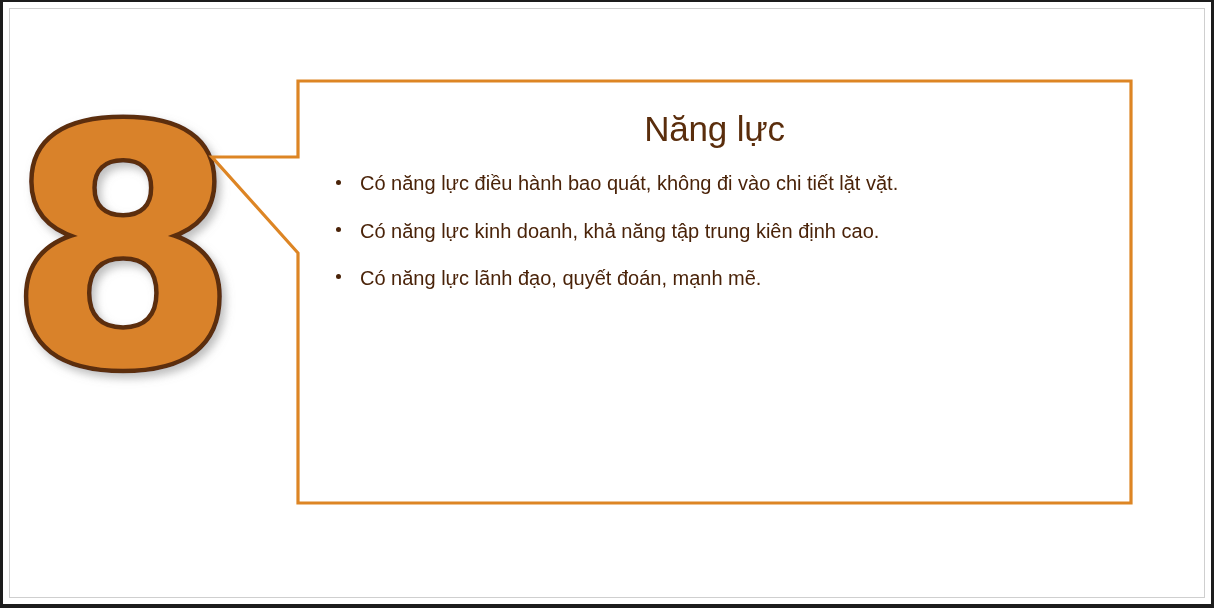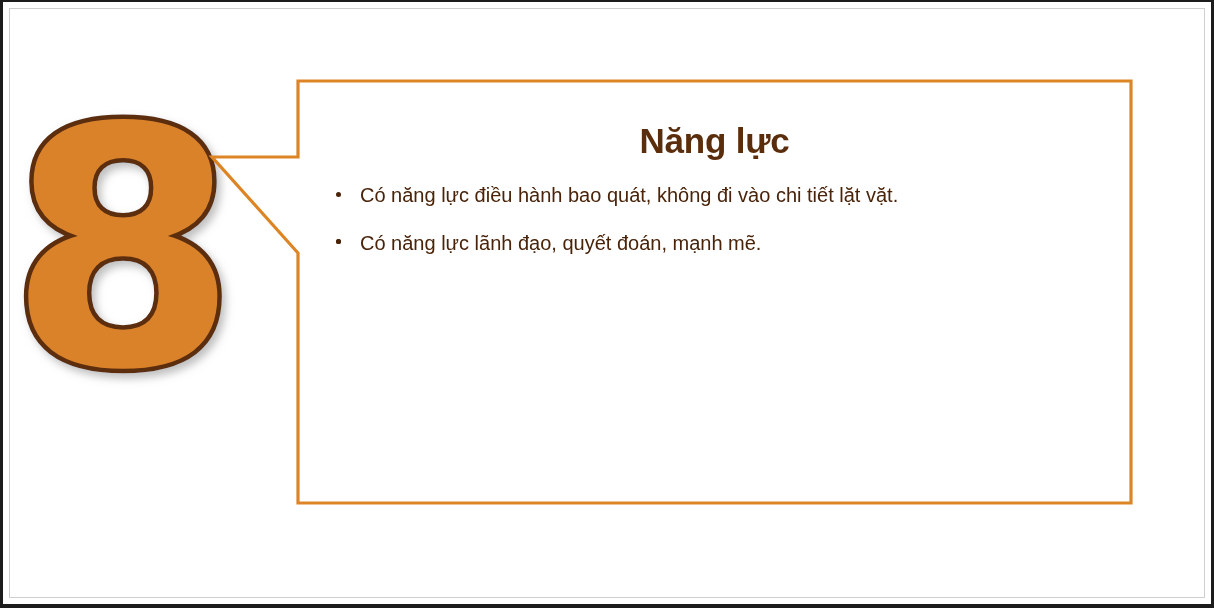--- a/index.html
+++ b/index.html
@@ -85,24 +85,24 @@
     position: absolute;
     left: 93px;     
     top: 7px;       
     width: 833px;
     height: 422px;
     box-sizing: border-box;
     padding: 18px 34px 0 34px;
   }
 
   .callout-title {
-    margin: 14px;
+    margin: 2px;
     text-align: center;
     font-size: 35px;
-    font-weight: bold;
+    font-weight: normal;
     color: #5A2D0C;
     letter-spacing: -0.2px;
     line-height: 1.15;
     padding-top: 8px;
   }
 
   .bullet-list {
     list-style: none;
     margin: 20px 0 0 0;
     padding: 0;
@@ -174,20 +174,21 @@
 
       <ul class="bullet-list">
 
         <li class="bullet-item">
           <span class="bullet-dot"></span>
           <span>Có năng lực điều hành bao quát, không đi vào chi tiết lặt vặt.</span>
         </li>
 
         <li class="bullet-item no-justify">
           <span class="bullet-dot"></span>
+          <span>Có năng lực kinh doanh, khả năng tập trung kiên định cao.</span>
         </li>
 
         <li class="bullet-item no-justify">
           <span class="bullet-dot"></span>
           <span>Có năng lực lãnh đạo, quyết đoán, mạnh mẽ.</span>
         </li>
 
       </ul>
     </div>
   </div>

